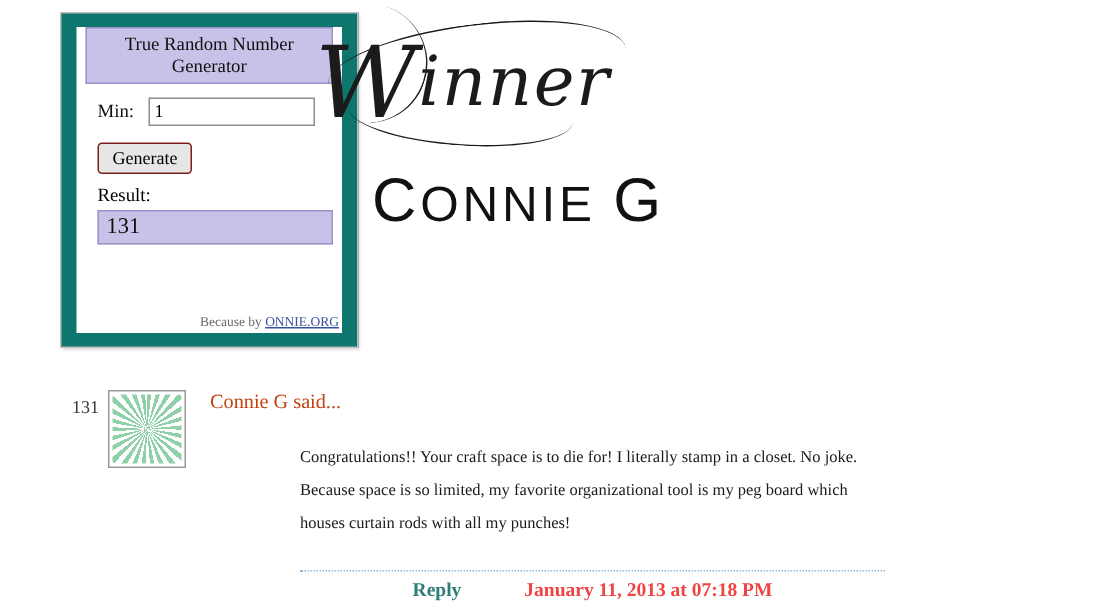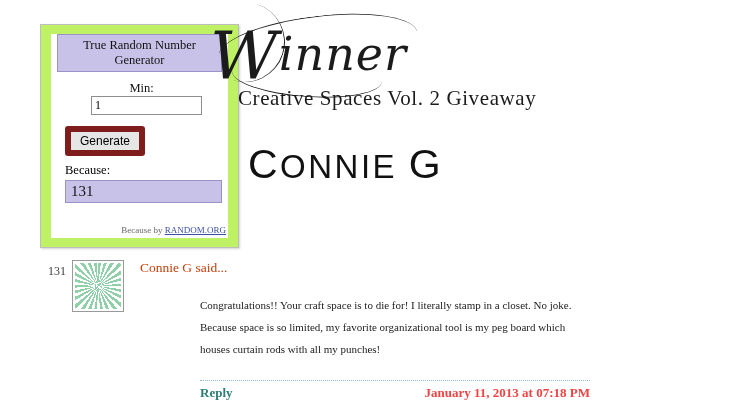--- a/index.html
+++ b/index.html
@@ -13,24 +13,24 @@
     font-family: "Liberation Serif", serif;
     color: #000000;
     overflow: hidden;
     position: relative;
   }
 
   
   #rng-widget {
     position: absolute;
     left: 40px;
-    top: 24px;
+    top: 8px;
     width: 197px;
     height: 222px;
-    background: #bef264;
+    background: #0f766e;
     border: 1px solid #bdbdbd;
     box-shadow: 1px 1px 2px rgba(0,0,0,0.18);
   }
   #rng-inner {
     position: absolute;
     left: 10px;
     top: 9px;
     width: 177px;
     height: 204px;
     background: #ffffff;
@@ -45,21 +45,20 @@
     padding: 3px 4px;
     width: 155px;
     margin: 0 auto;
     color: #111;
   }
   .rng-row {
     margin-top: 9px;
     margin-left: 14px;
     display: flex;
     align-items: center;
-    flex-direction: column;
   }
   .rng-label {
     font-size: 12.5px;
     width: 34px;
     color: #111;
   }
   .rng-input {
     width: 103px;
     height: 15px;
     border: 1px solid #8e8e8e;
@@ -68,25 +67,25 @@
     font-size: 12px;
     padding: 1px 3px;
     color: #000;
     box-sizing: content-box;
   }
   .rng-btn-wrap {
     margin-top: 11px;
     margin-left: 14px;
   }
   .rng-btn {
-    font-family: Liberation Sans, sans-serif;
+    font-family: Liberation Serif, serif;
     font-size: 12px;
     padding: 2px 9px;
     background: #e6e6e6;
-    border: 6px solid #7f1d1d;
+    border: 1px solid #7f1d1d;
     border-radius: 3px;
     color: #000;
     cursor: pointer;
   }
   .rng-result-label {
     margin-top: 7px;
     margin-left: 14px;
     font-size: 12.5px;
   }
   .rng-result-box {
@@ -229,21 +228,21 @@
     color: #1b1b1b;
   }
   .comment-footer {
     position: absolute;
     left: 152px;
     top: 122px;
     width: 390px;
     border-top: 1px dotted #8fb7d6;
     padding-top: 4px;
     display: flex;
-    justify-content: space-between;
+    justify-content: center;
     gap: 42px;
   }
   .reply-link {
     font-size: 13px;
     color: #2e7d76;
     text-decoration: none;
     font-weight: bold;
   }
   .comment-date {
     font-size: 13px;
@@ -263,38 +262,37 @@
     <div class="rng-row">
       <span class="rng-label">Min:</span>
       <input class="rng-input" type="text" value="1" style="">
     </div>
 
 
     <div class="rng-btn-wrap">
       <button class="rng-btn">Generate</button>
     </div>
 
-    <div class="rng-result-label">Because:</div>
+    <div class="rng-result-label">Result:</div>
     <div class="rng-result-box">131</div>
 
     <div class="rng-powered">
-      <span>Because by </span><a href="#">RANDOM.ORG</a>
+      <span>Because by </span><a href="#">ONNIE.ORG</a>
     </div>
   </div>
 </div>
 
 <div id="winner-block">
   <div class="winner-script">
     <span class="swash" id="swash1"></span>
     <span class="swash" id="swash2"></span>
     <span class="swash" id="swash3"></span>
     <span class="cap">W</span><span>inner</span>
   </div>
 
-  <div class="giveaway-line">Creative Spaces Vol. 2 Giveaway</div>
 
   <div class="winner-name">
     <span class="cap">C</span><span>ONNIE </span><span class="cap">G</span>
   </div>
 </div>
 
 <div id="comment-block">
   <div class="comment-number">131</div>
 
   <div class="avatar">

